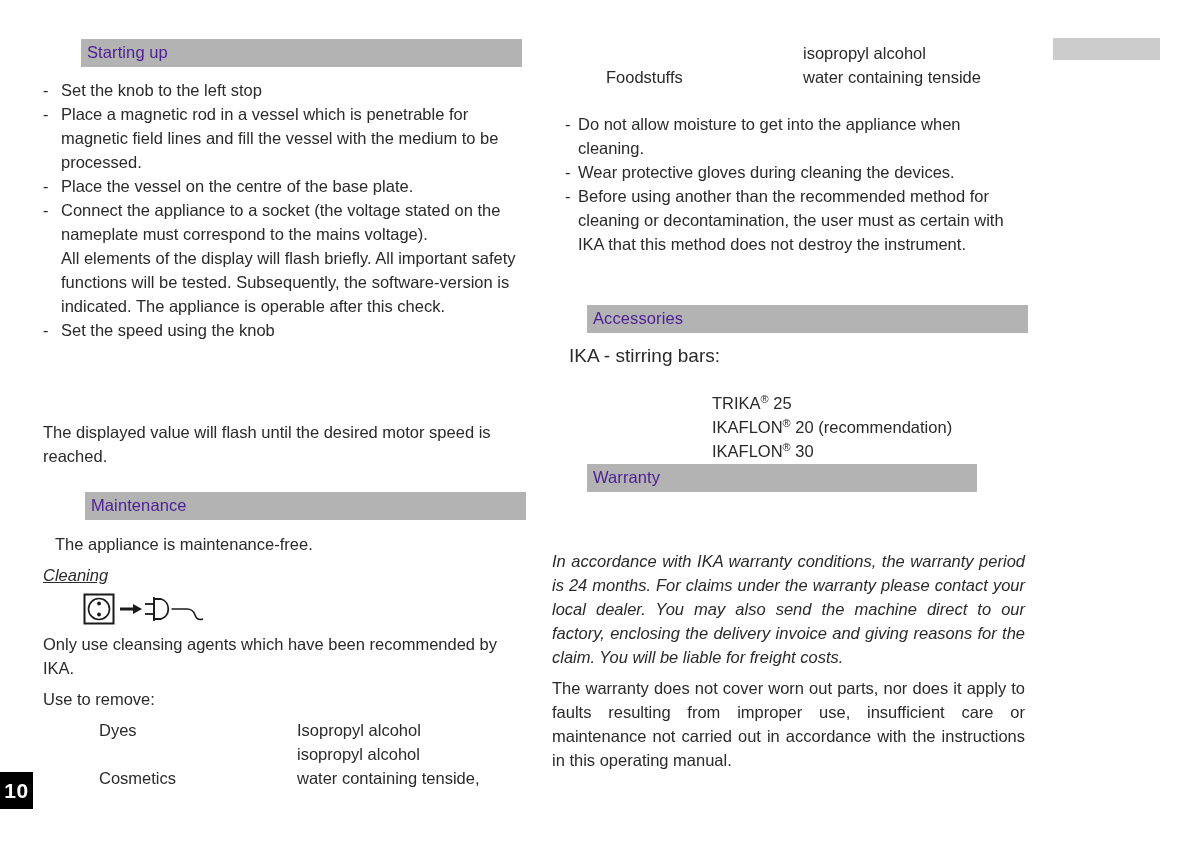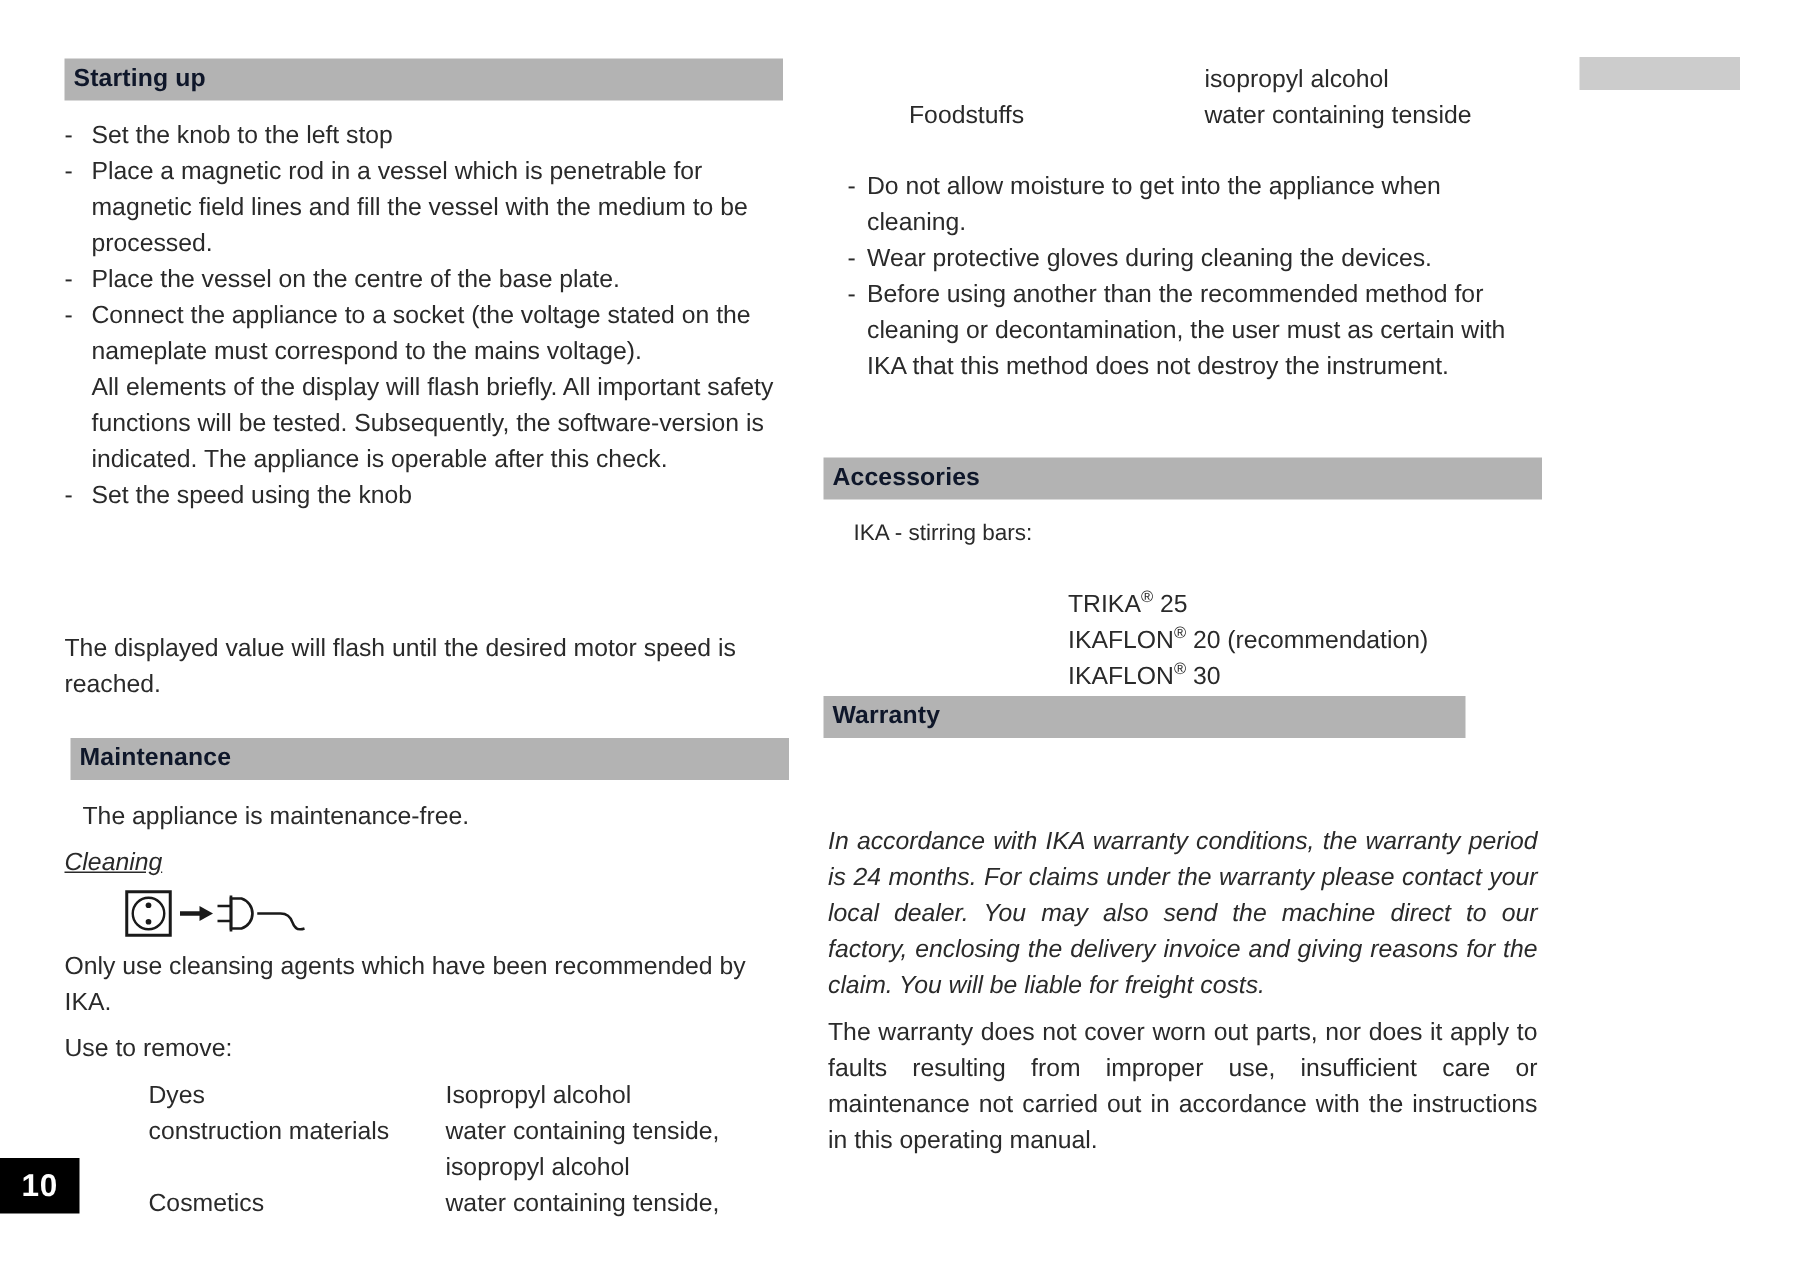--- a/index.html
+++ b/index.html
@@ -24,26 +24,27 @@
   .col {
     position: absolute;
     top: 0;
   }
   .col-left  { left: 43px;  width: 479px; }
   .col-right { left: 551px; width: 478px; }
 
   
   .sect-bar {
     background: #b3b3b3;
-    font-weight: bold;
+    font-weight: normal;
     font-size: 16.5px;
     line-height: 25px;
     padding: 1px 0 2px 6px;
-    color: #0f172a;
+    color: #4c1d95;
     letter-spacing: 0.1px;
+    margin-left: 38px;
   }
 
   
   .para {
     font-size: 16.5px;
     line-height: 24px;
     color: #2a2a2a;
   }
   .para-just {
     text-align: justify;
@@ -87,31 +88,31 @@
     padding: 0;
     vertical-align: top;
     white-space: nowrap;
   }
   table.kv td.k { padding-right: 12px; }
 
   
   .clean-icon { line-height: 0; }
 
   
-  .acc-lead { font-size: 15px; line-height: 24px; color: #2a2a2a; text-align: center; }
+  .acc-lead { font-size: 19px; line-height: 24px; color: #2a2a2a; text-align: center; }
   .acc-items { font-size: 16.5px; line-height: 24px; color: #2a2a2a; }
   .acc-items div { white-space: nowrap; }
   .reg { font-size: 11px; vertical-align: super; line-height: 0; }
 
   
   .page-badge {
     position: absolute;
     left: 0;
     top: 772px;
-    width: 53px;
+    width: 33px;
     height: 37px;
     background: #000000;
     color: #ffffff;
     font-size: 21px;
     font-weight: bold;
     display: flex;
     align-items: center;
     justify-content: center;
     letter-spacing: 0.5px;
   }
@@ -210,24 +211,20 @@
 
     <div class="para" style="position:absolute; left:0; top:687px;">Use to remove:</div>
 
     <table class="kv" style="position:absolute; left:56px; top:718px;">
       <tbody>
         <tr>
           <td class="k" style="width:186px;">Dyes</td>
           <td class="v">Isopropyl alcohol</td>
         </tr>
         <tr>
-          <td class="k">construction materials</td>
-          <td class="v">water containing tenside,</td>
-        </tr>
-        <tr>
           <td class="k"></td>
           <td class="v">isopropyl alcohol</td>
         </tr>
         <tr>
           <td class="k">Cosmetics</td>
           <td class="v">water containing tenside,</td>
         </tr>
       </tbody>
     </table>
 

